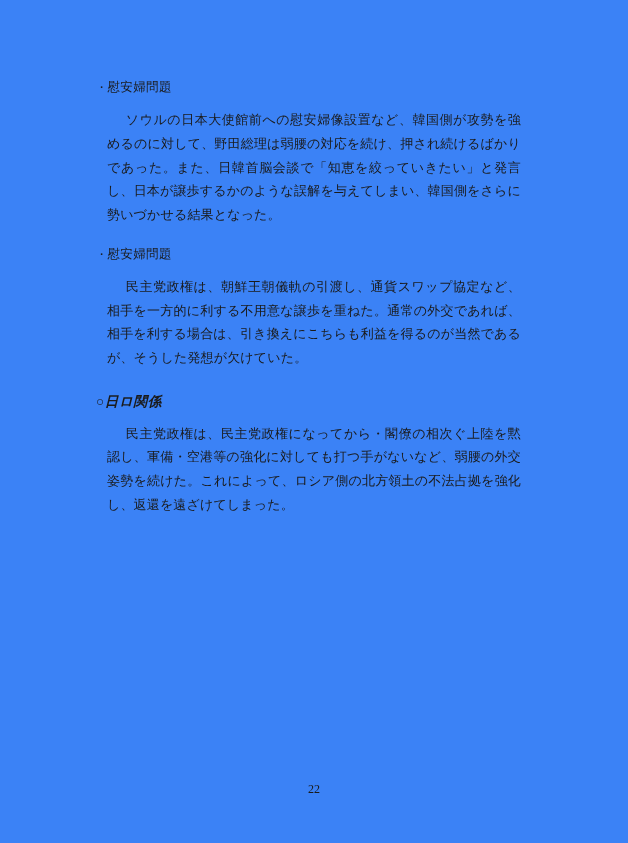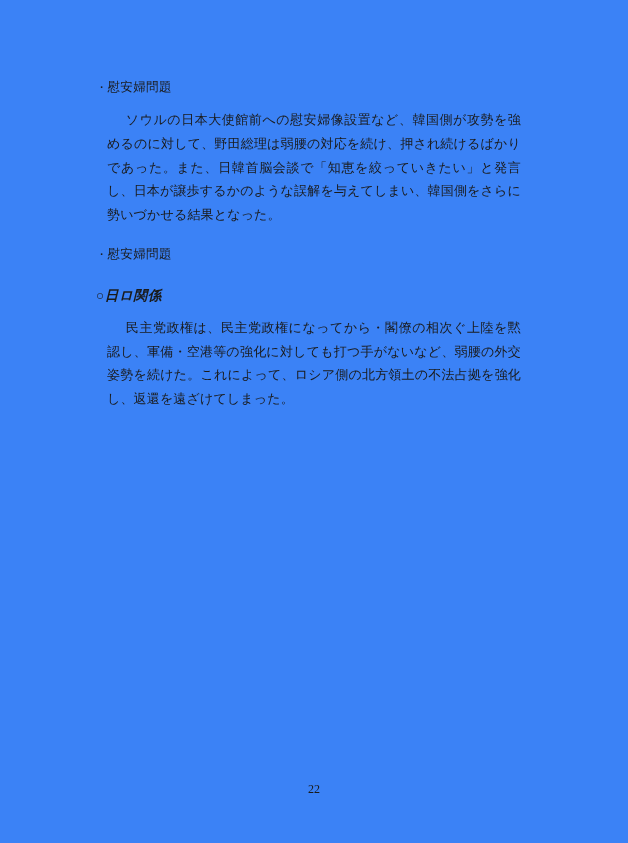--- a/index.html
+++ b/index.html
@@ -81,20 +81,21 @@
 
     <div class="bullet-item">
       <p class="bullet-head"><span class="bullet-mark">・</span><span>慰安婦問題</span></p>
       <p class="para">ソウルの日本大使館前への慰安婦像設置など、韓国側が攻勢を強めるのに対して、野田総理は弱腰の対応を続け、押され続けるばかりであった。また、日韓首脳会談で「知恵を絞っていきたい」と発言し、日本が譲歩するかのような誤解を与えてしまい、韓国側をさらに勢いづかせる結果となった。</p>
     </div>
 
     <div class="spacer-sm"></div>
 
     <div class="bullet-item">
       <p class="bullet-head"><span class="bullet-mark">・</span><span>慰安婦問題</span></p>
+      <p class="para">民主党政権は、朝鮮王朝儀軌の引渡し、通貨スワップ協定など、相手を一方的に利する不用意な譲歩を重ねた。通常の外交であれば、相手を利する場合は、引き換えにこちらも利益を得るのが当然であるが、そうした発想が欠けていた。</p>
     </div>
 
     <div class="section">
       <p class="section-title"><span class="circle">○</span><span>日ロ関係</span></p>
       <p class="para">民主党政権は、民主党政権になってから・閣僚の相次ぐ上陸を黙認し、軍備・空港等の強化に対しても打つ手がないなど、弱腰の外交姿勢を続けた。これによって、ロシア側の北方領土の不法占拠を強化し、返還を遠ざけてしまった。</p>
     </div>
 
 
   </div>
 

